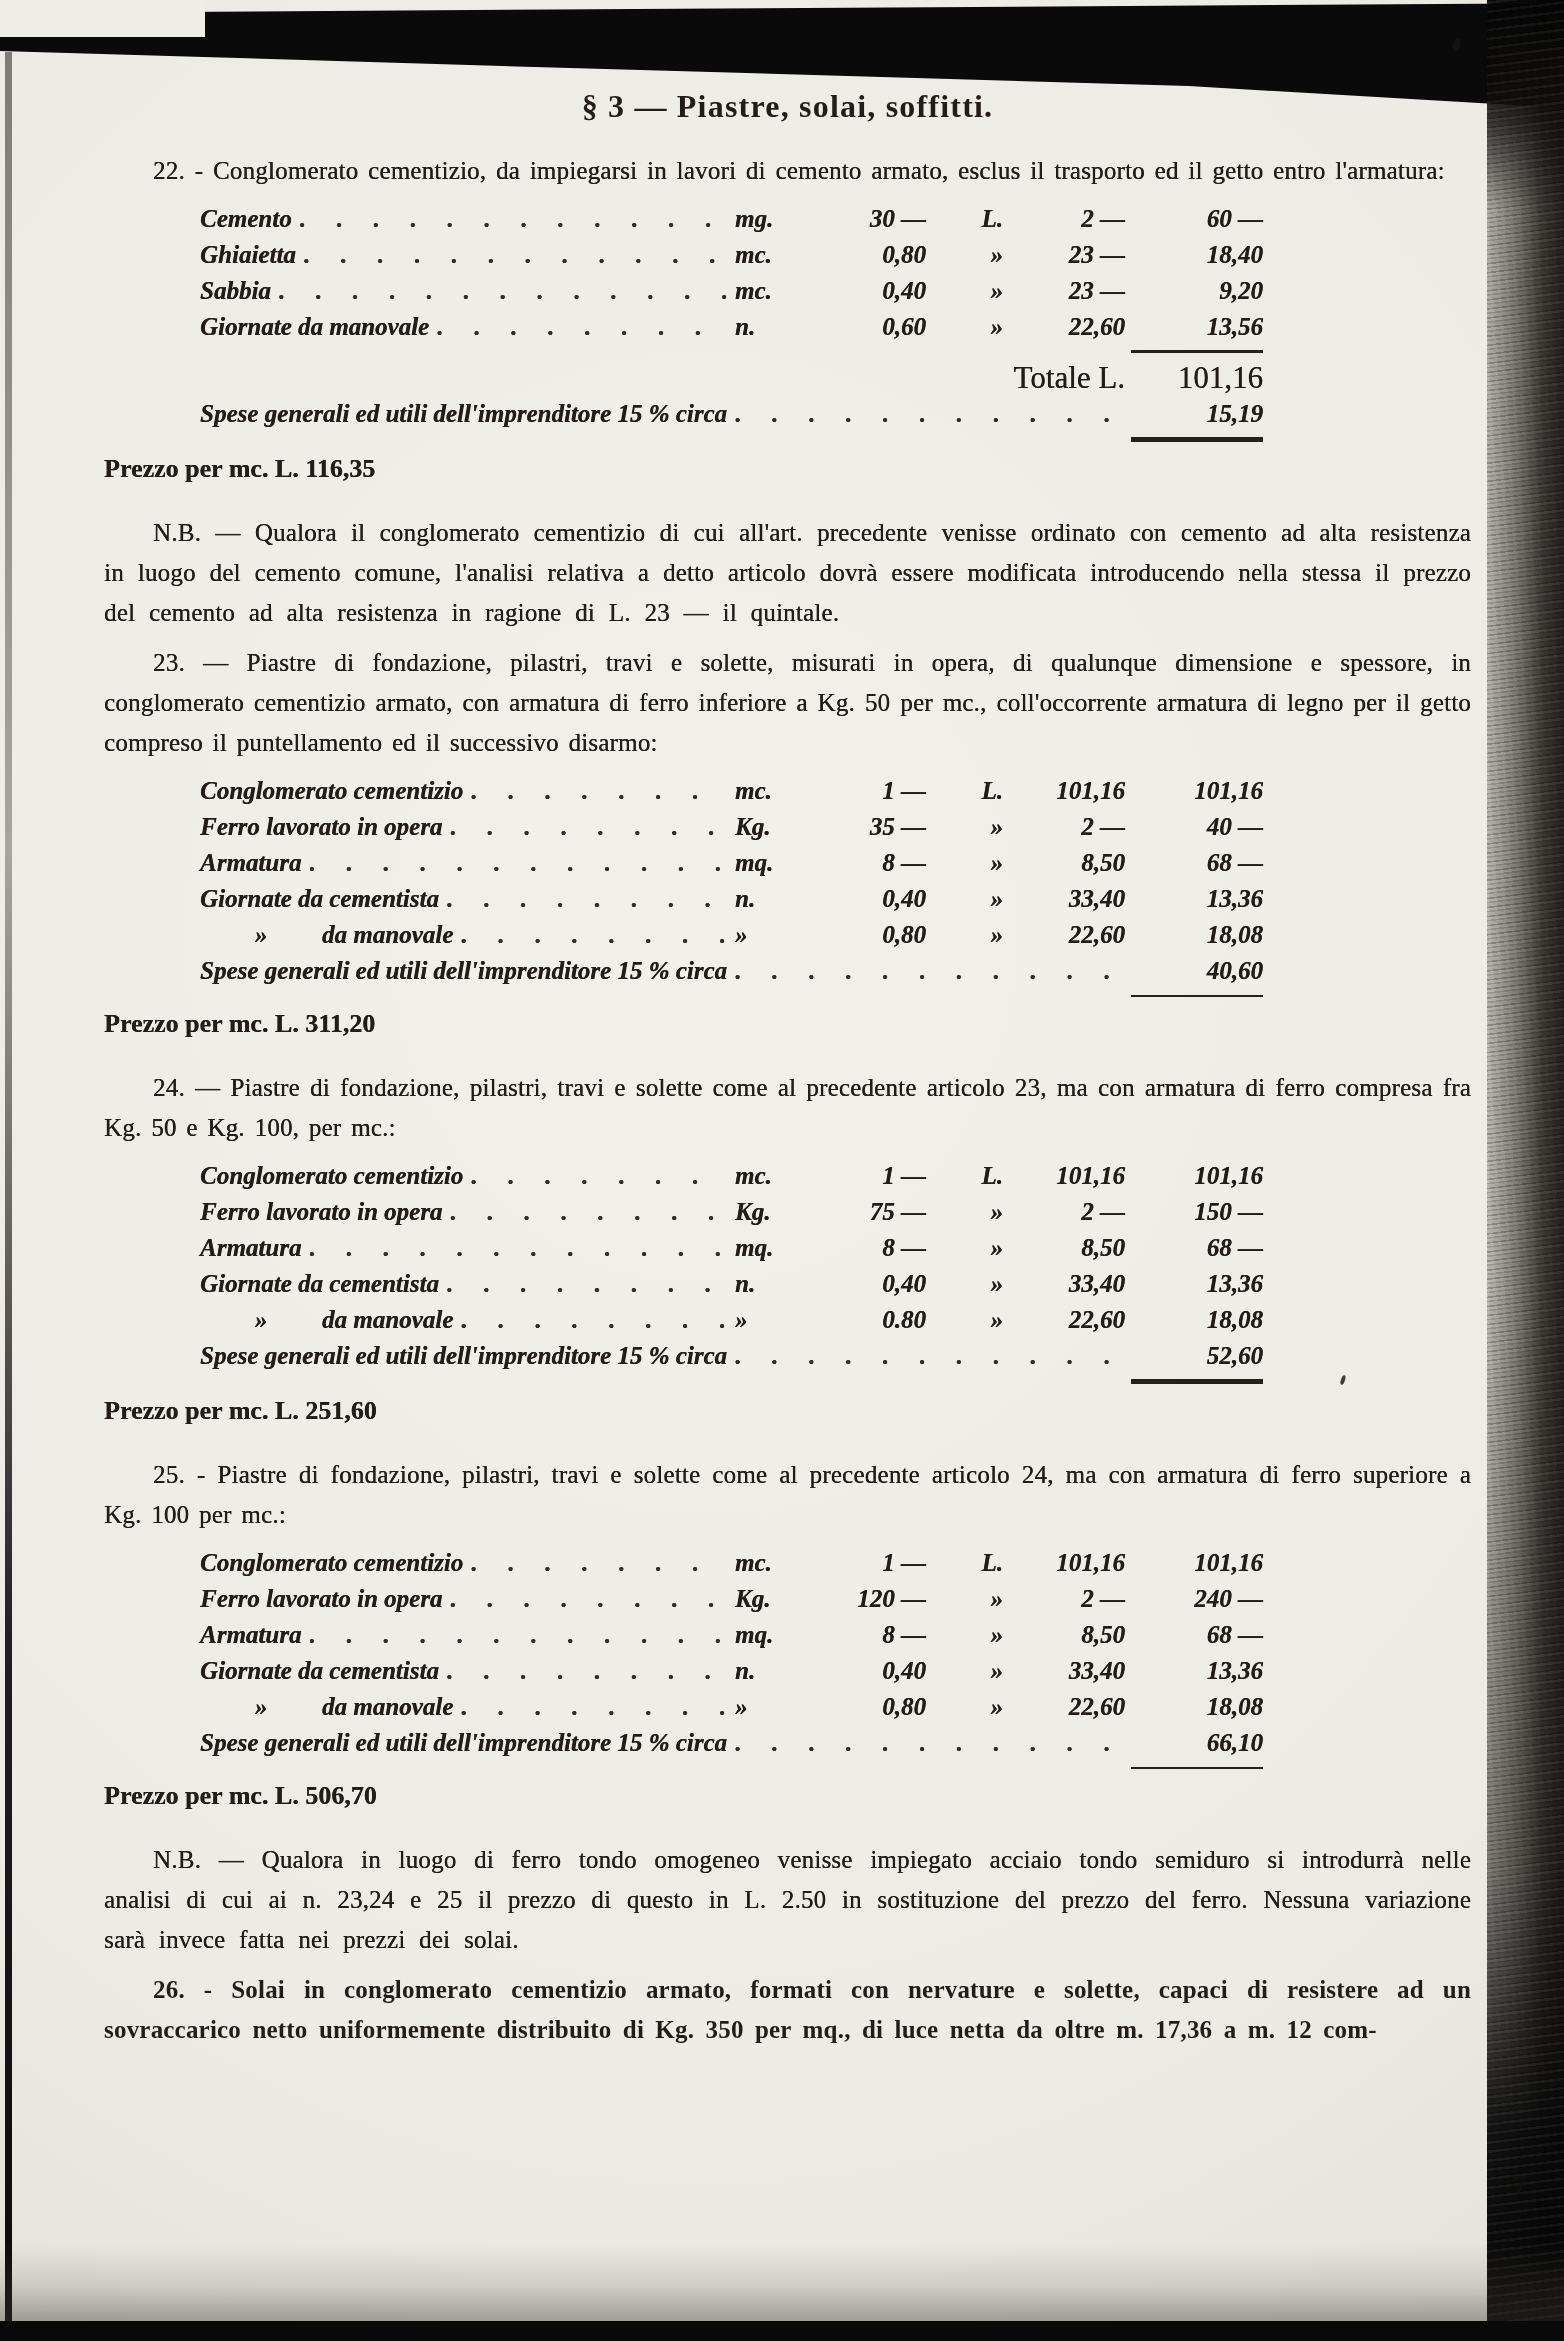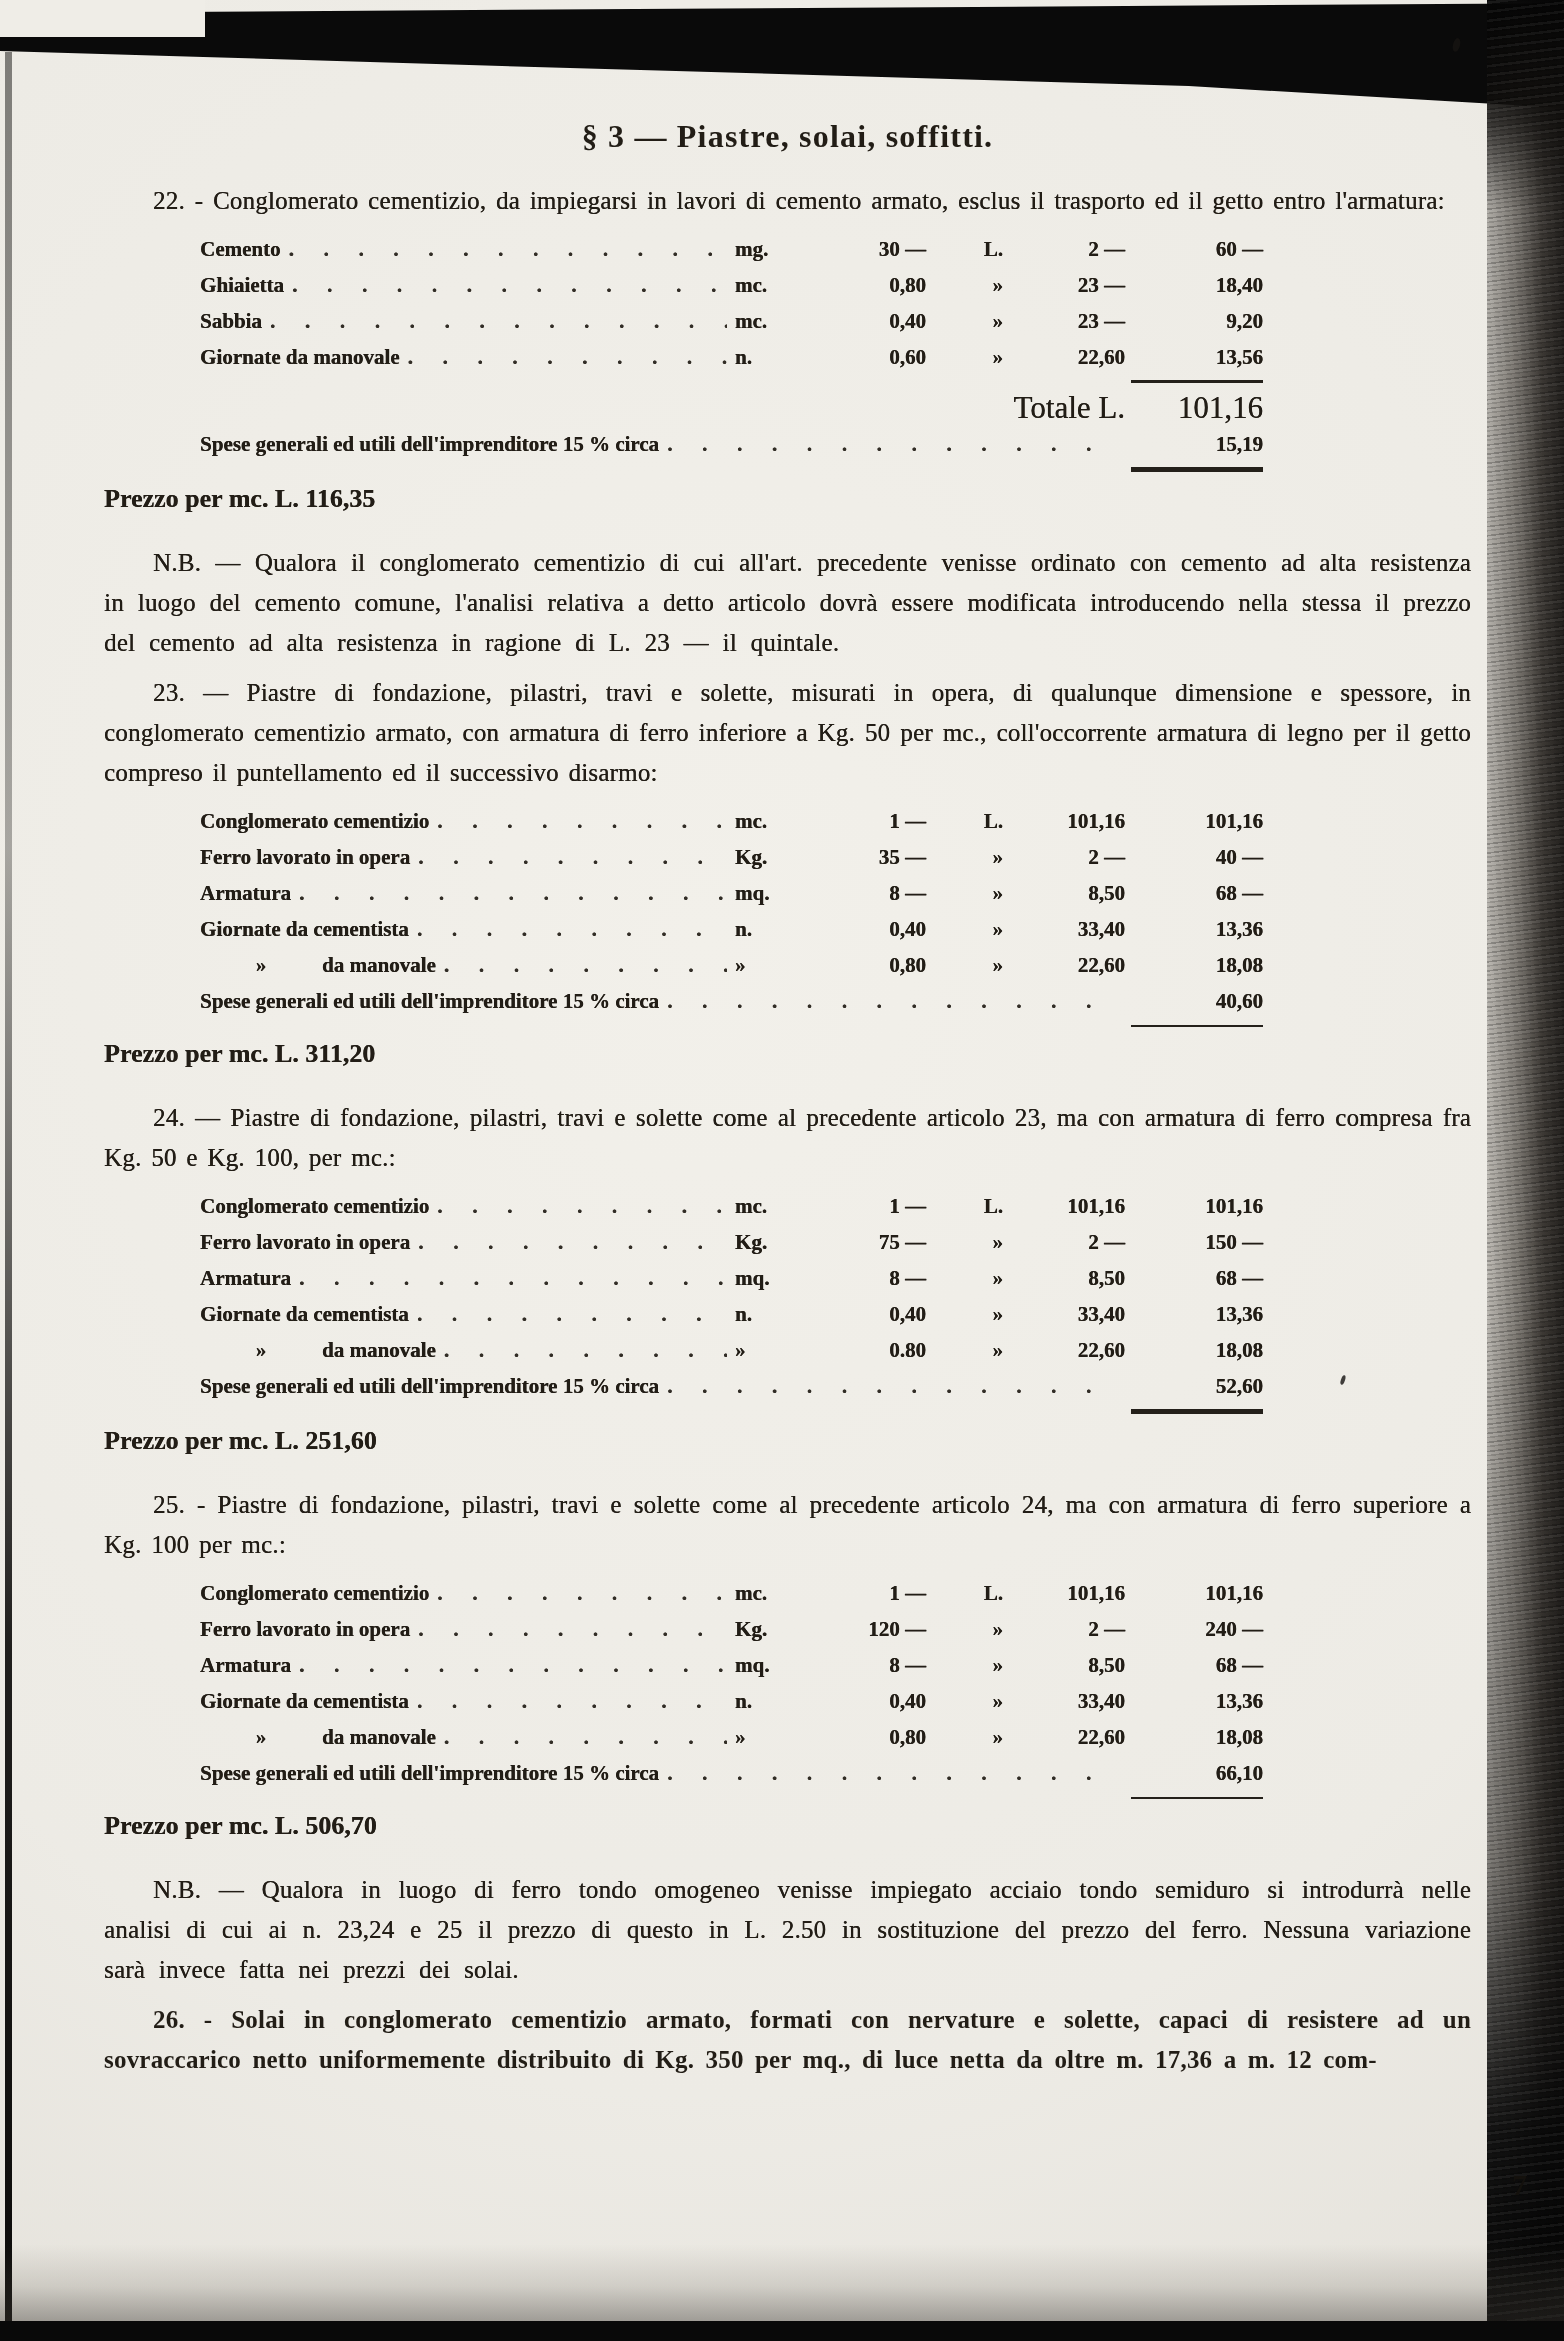--- a/index.html
+++ b/index.html
@@ -33,36 +33,36 @@
   .bottom-bar { position:absolute; left:0; bottom:0; width:100%; height:21px; background:#090909; }
   .bottom-fade {
     position:absolute; left:0; bottom:21px; width:100%; height:77px;
     background: linear-gradient(180deg, rgba(90,85,75,0) 0%, rgba(90,85,75,.18) 55%, rgba(58,54,48,.42) 100%);
   }
   .speck { position:absolute; background:#141210; border-radius:50%; }
   .speck.s1 { left:1453px; top:38px; width:7.3px; height:14px; transform:rotate(14deg); }
   .speck.s2 { left:1341px; top:1375px; width:4.1px; height:9.8px; transform:rotate(18deg); opacity:.8; }
 
   
-  .content { position:absolute; left:104px; top:0; width:1367px; padding-top:118px; }
+  .content { position:absolute; left:104px; top:0; width:1367px; padding-top:88px; }
 
   .title { font-size:32px; font-weight:bold; text-align:center; letter-spacing:1.2px; margin-bottom:26px; }
 
   .para {
     font-size:25px; line-height:40px; text-align:justify; text-indent:49px;
     letter-spacing:0.2px; word-spacing:3.3px; margin-bottom:9.8px;
     text-shadow:0.3px 0 0 currentColor;
   }
   .para.nb { word-spacing:7.3px;font-family:Liberation Serif, serif; }
   .para.heavy { font-weight:bold; word-spacing:4.9px; text-shadow:none; }
 
   .analysis { margin:6.5px 0 24.4px; font-weight:bold; }
   .row {
-    display:flex; align-items:center; font-size:21px; line-height:36px;
-    padding-left:96px; padding-right:208px; text-shadow:0.3px 0 0 currentColor;
+    display:flex; align-items:center; font-size:25px; line-height:36px;
+    padding-left:96px; padding-right:208px; text-shadow:0.3px 0 0 currentColor;font-style:italic;
   }
   .lbl { white-space:nowrap; }
   .mark { flex:0 0 122px; text-align:center; }
   .dots { flex:1 1 auto; overflow:hidden; white-space:nowrap; margin:0 8.1px; opacity:.92; }
   .dots::after {
     content:". . . . . . . . . . . . . . . . . . . . . . . . . . . . . . . . . . . . . . . .";
     letter-spacing:12.2px; font-weight:bold;
   }
   .unit  { flex:0 0 69px;  white-space:nowrap; }
   .qty   { flex:0 0 122px; text-align:right; white-space:nowrap; }

